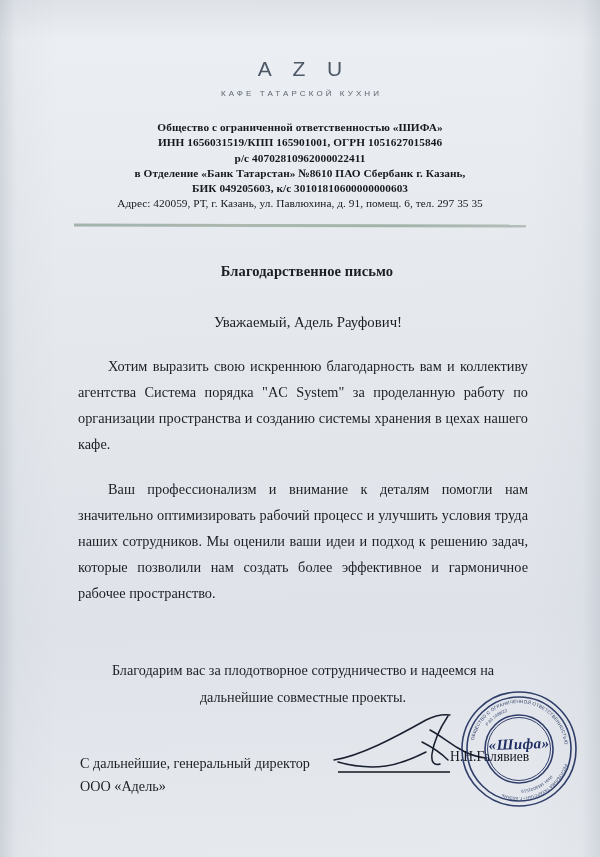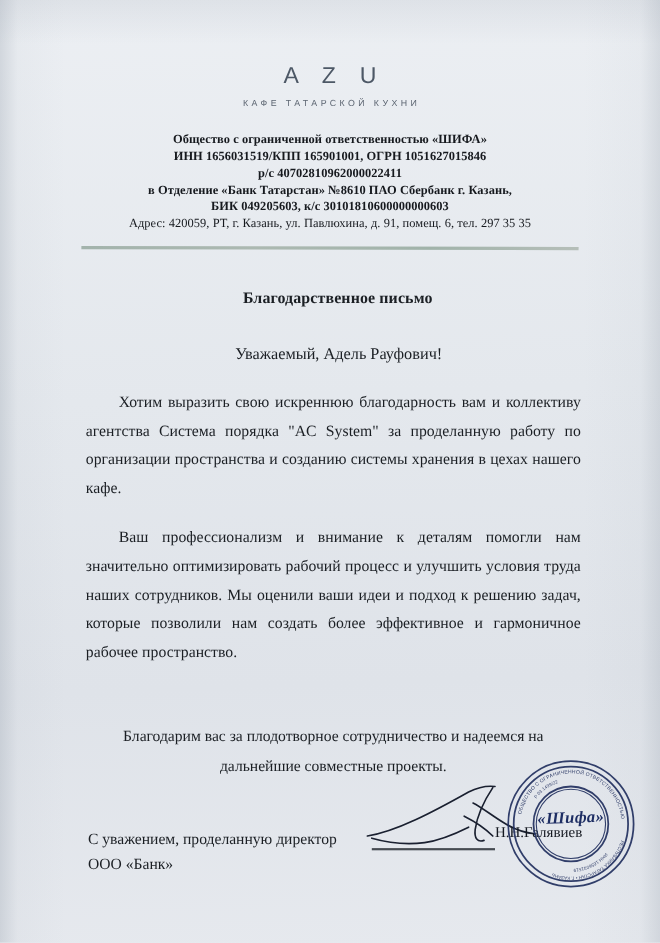--- a/index.html
+++ b/index.html
@@ -239,22 +239,22 @@
       <g fill="none" stroke="#1a2030" stroke-width="1.5" stroke-linecap="round">
         <path d="M4 48 C 30 44, 64 26, 96 8 C 104 4, 112 2, 120 3"></path>
         <path d="M118 4 C 110 16, 104 28, 102 42 C 101 50, 104 54, 110 52"></path>
         <path d="M8 50 C 22 54, 40 56, 56 54 C 70 52, 84 46, 96 40"></path>
         <path d="M100 18 C 108 22, 118 30, 128 36 C 136 41, 146 45, 156 46"></path>
         <path d="M92 30 C 100 34, 110 40, 118 48"></path>
       </g>
     </svg>
 
     <div id="sign-text">
-      <div>С уважением, проделанную директор</div>
-      <div>ООО «Банк»</div>
+      <div>С дальнейшие, генеральный директор</div>
+      <div>ООО «Адель»</div>
     </div>
 
     <div id="sign-rule"></div>
 
     <div id="signer-name">Н.Н.Галявиев</div>
 
     <div id="stamp">
       <svg width="118" height="118" viewBox="0 0 118 118">
         <defs>
           <path id="arcOuter" d="M 13,59 A 46,46 0 0 1 105,59"></path>

